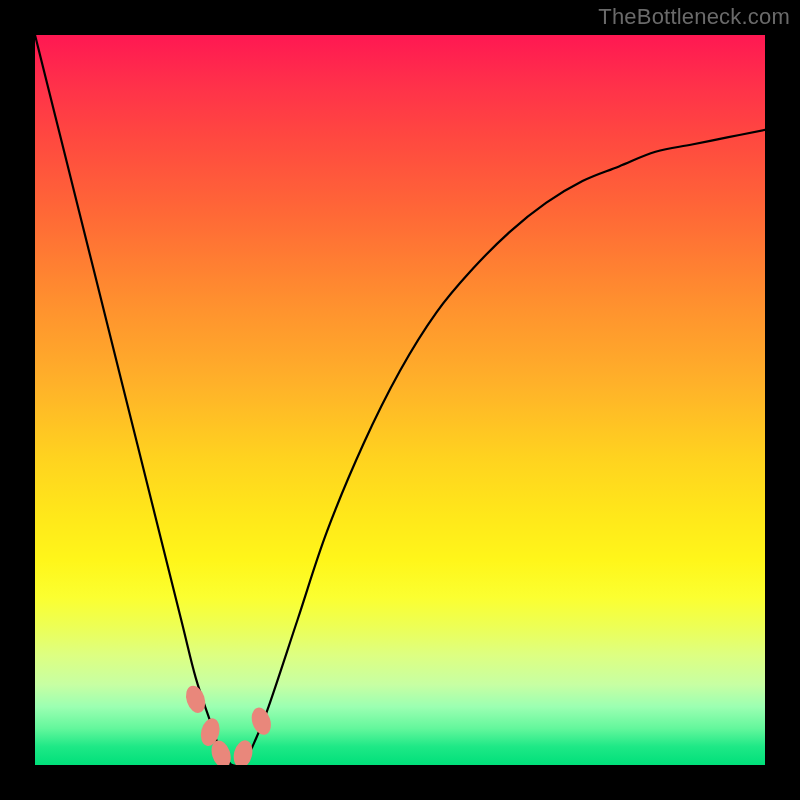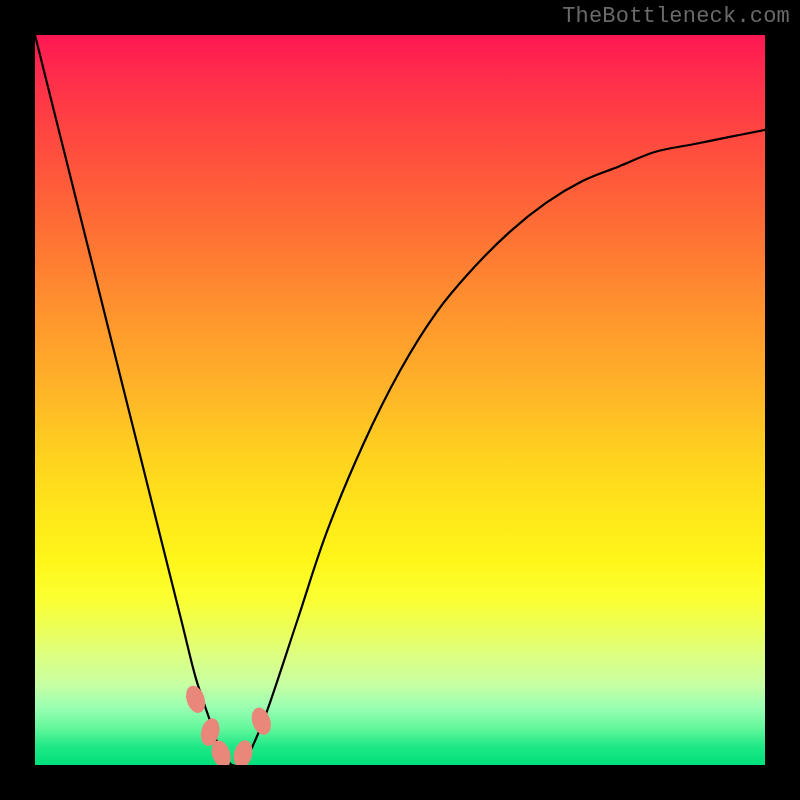--- a/index.html
+++ b/index.html
@@ -11,21 +11,20 @@
     overflow: hidden;
     font-family: Arial, Helvetica, sans-serif;
   }
   .frame {
     position: absolute;
     left: 0;
     top: 0;
     width: 800px;
     height: 800px;
     background: #000;
-    font-family: Liberation Mono, monospace;
   }
   .watermark {
     position: absolute;
     top: 4px;
     right: 10px;
     color: #6a6a6a;
     font-size: 22px;
     font-weight: 400;
     letter-spacing: 0.2px;
     z-index: 10;

